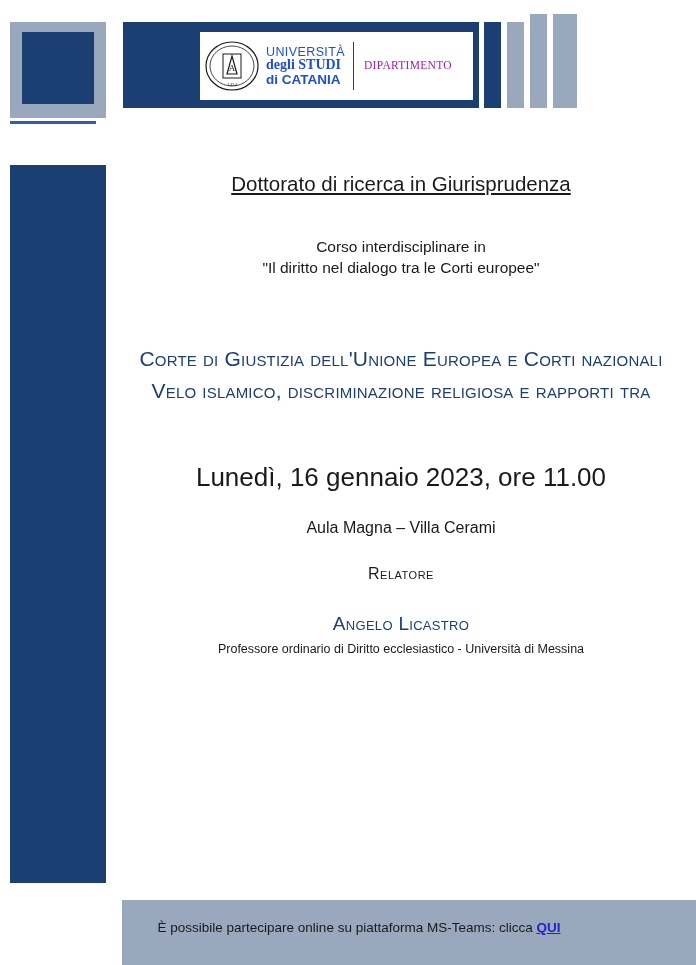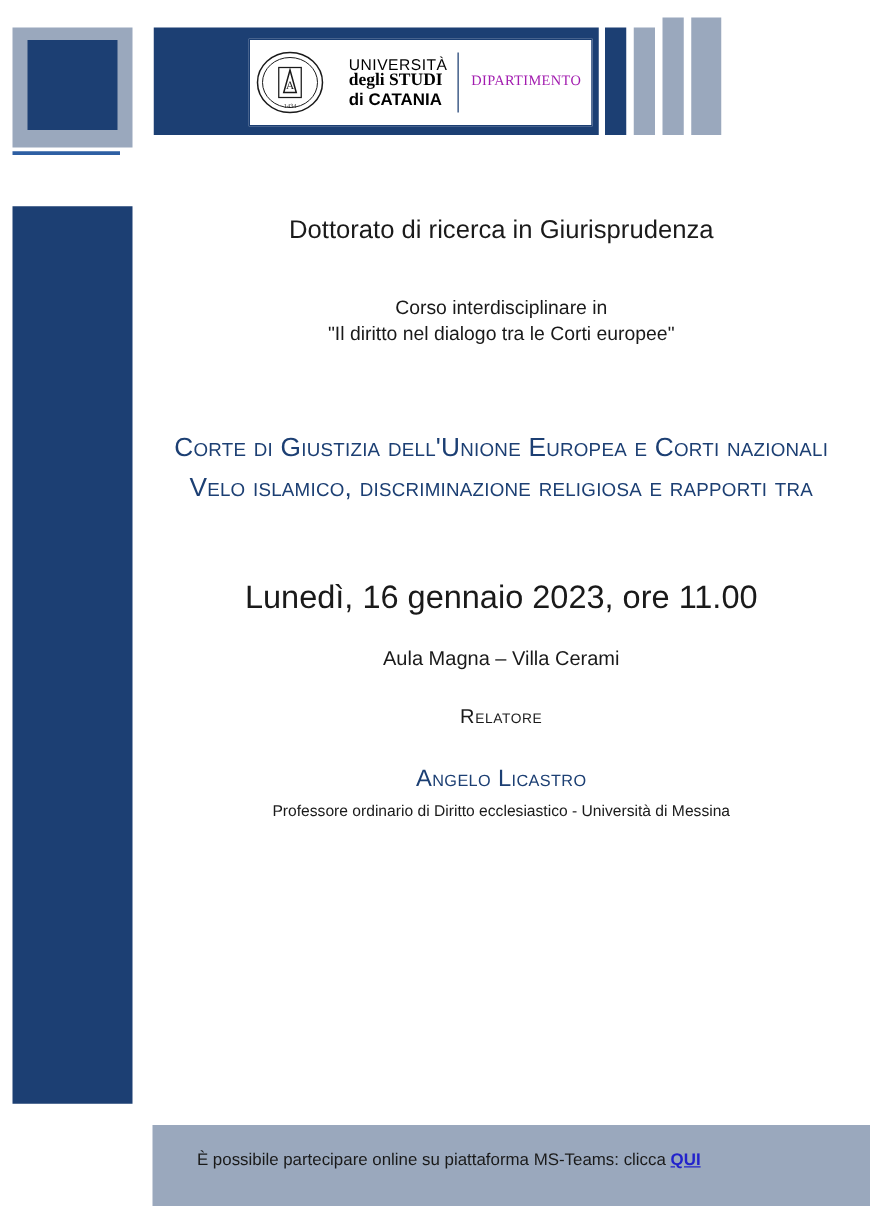--- a/index.html
+++ b/index.html
@@ -106,22 +106,21 @@
     height: 56px;
     margin-left: 4px;
     flex: 0 0 auto;
     position: relative;
   }
   .logo-uni {
     flex: 0 0 auto;
     padding-left: 6px;
     padding-right: 8px;
     line-height: 1.02;
-    color: #000000;
-    margin-left: 13px;
+    color: #1d4ed8;
   }
   .logo-uni .l1 {
     font-family: "Liberation Sans", sans-serif;
     font-size: 12.5px;
     letter-spacing: 0.4px;
   }
   .logo-uni .l2 {
     font-family: "Liberation Serif", serif;
     font-size: 14px;
     font-weight: bold;
@@ -168,20 +167,21 @@
     position: absolute;
     left: 106px;
     top: 150px;
     width: 590px;
     text-align: center;
   }
   .title-main {
     font-size: 20.5px;
     color: #1a1a1a;
     margin-top: 22px;
+    text-decoration: underline;
   }
   .subtitle-1 {
     font-size: 15.5px;
     margin-top: 42px;
   }
   .subtitle-2 {
     font-size: 15.5px;
     margin-top: 3px;
   }
   .lecture-title {

